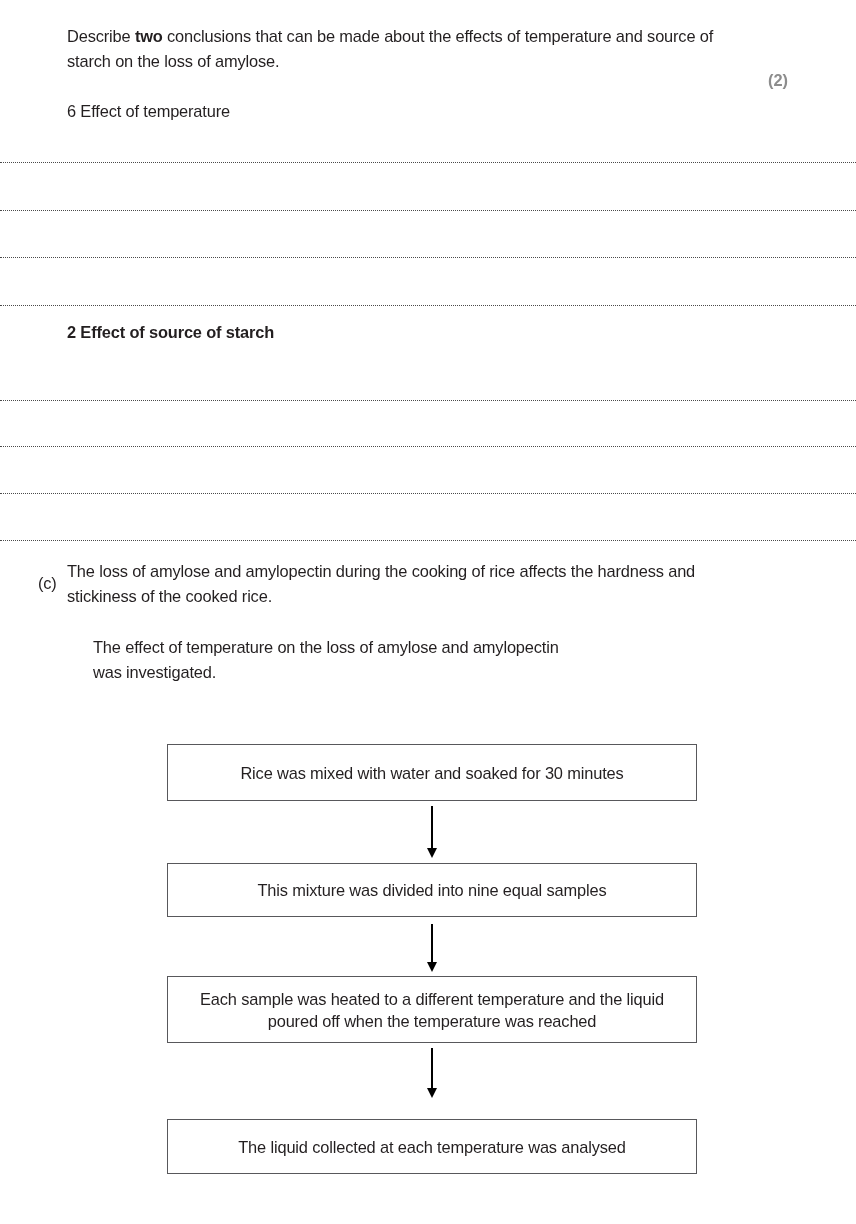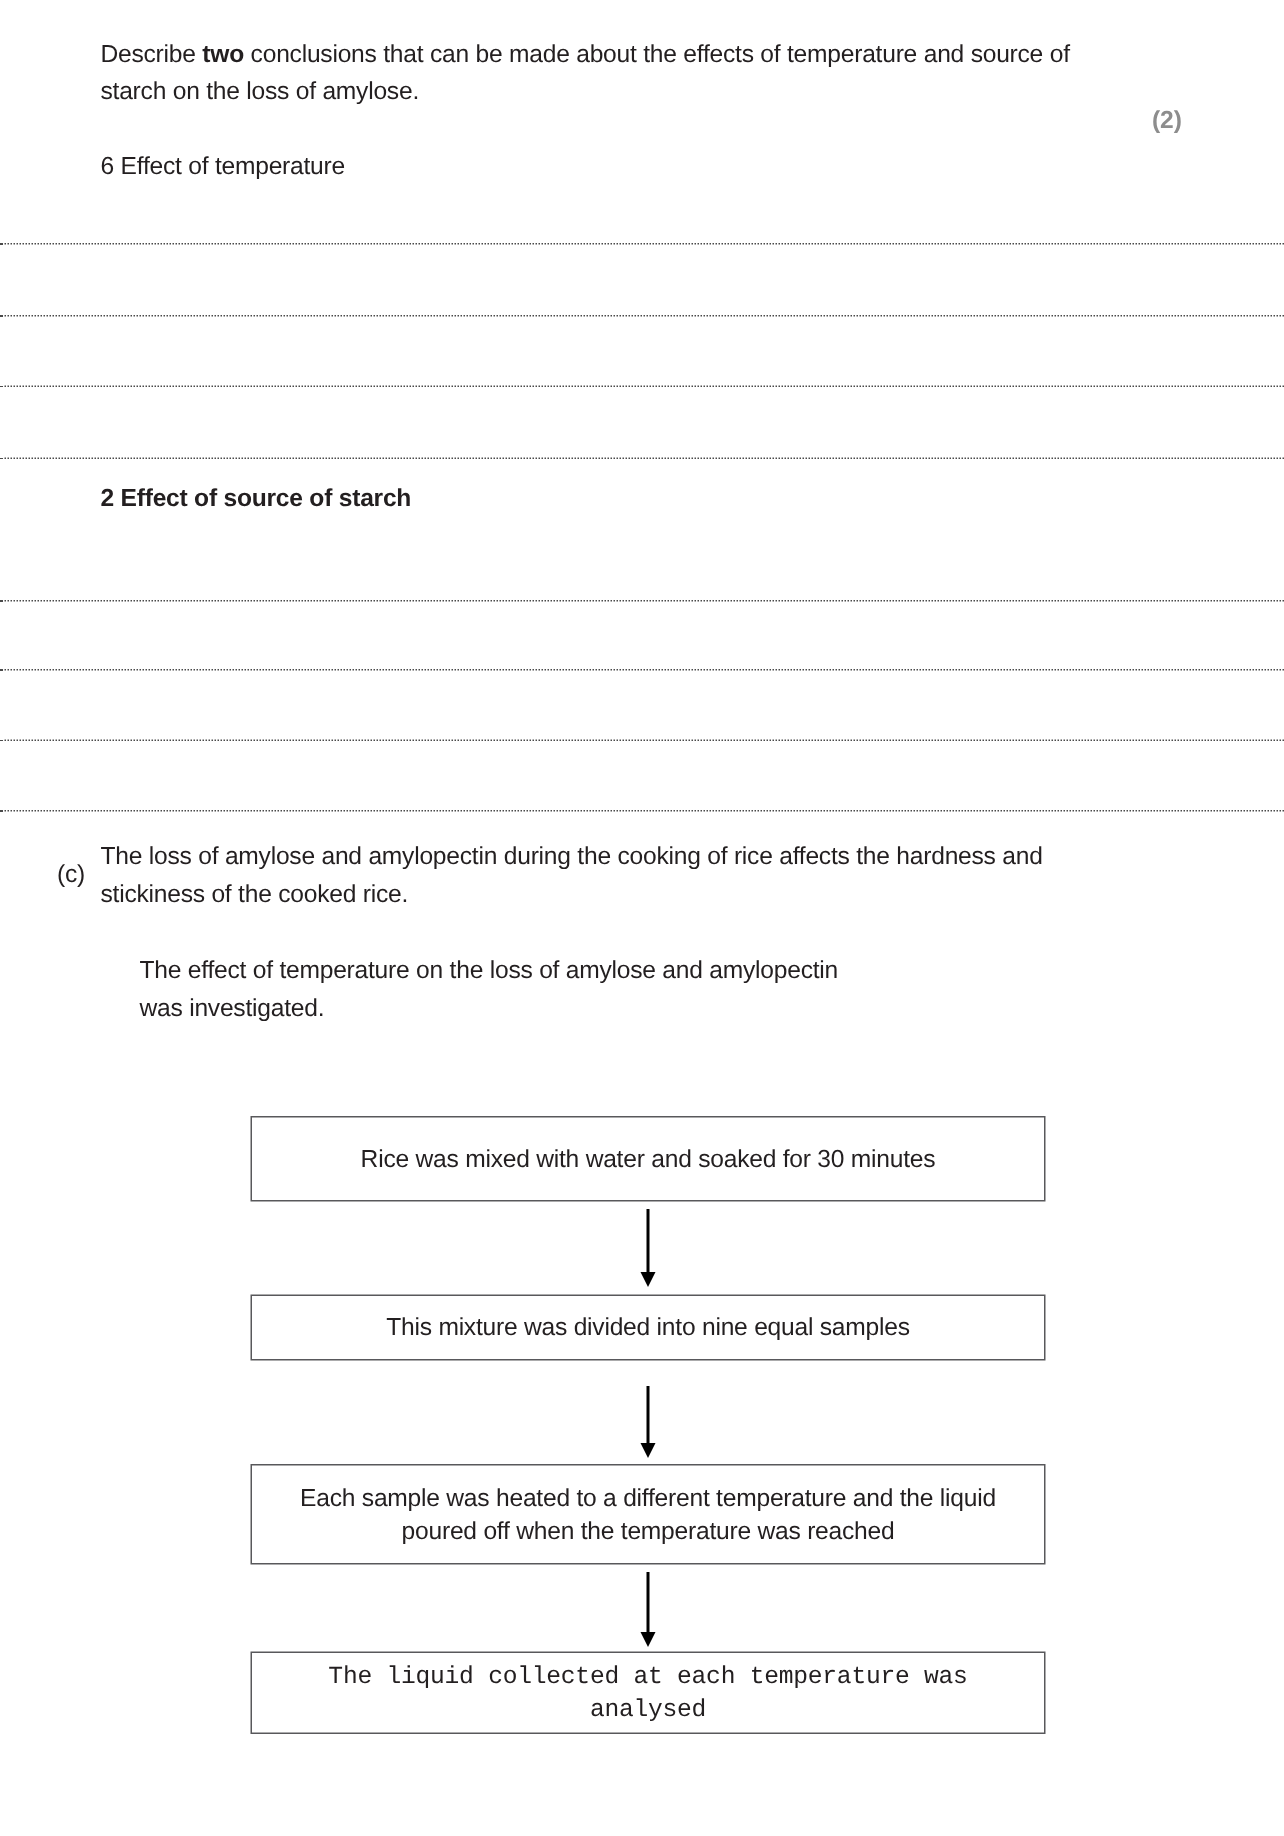--- a/index.html
+++ b/index.html
@@ -92,23 +92,23 @@
     align-items: center;
     justify-content: center;
     text-align: center;
     font-size: 16.4px;
     line-height: 22px;
     letter-spacing: -0.15px;
     color: #231f20;
     padding: 2px 8px;
   }
   #fbox-0 { top: 0px;   height: 57px; }
-  #fbox-1 { top: 119px; height: 44px; }
+  #fbox-1 { top: 119px; height: 54px; }
   #fbox-2 { top: 232px; height: 67px; }
-  #fbox-3 { top: 357px; height: 55px; font-family: Liberation Mono, monospace; }
+  #fbox-3 { top: 375px; height: 55px; }
 
   .farrow {
     position: absolute;
     left: 264px;
     width: 2px;
   }
   .farrow .shaft {
     position: absolute;
     left: 0px;
     top: 0px;

